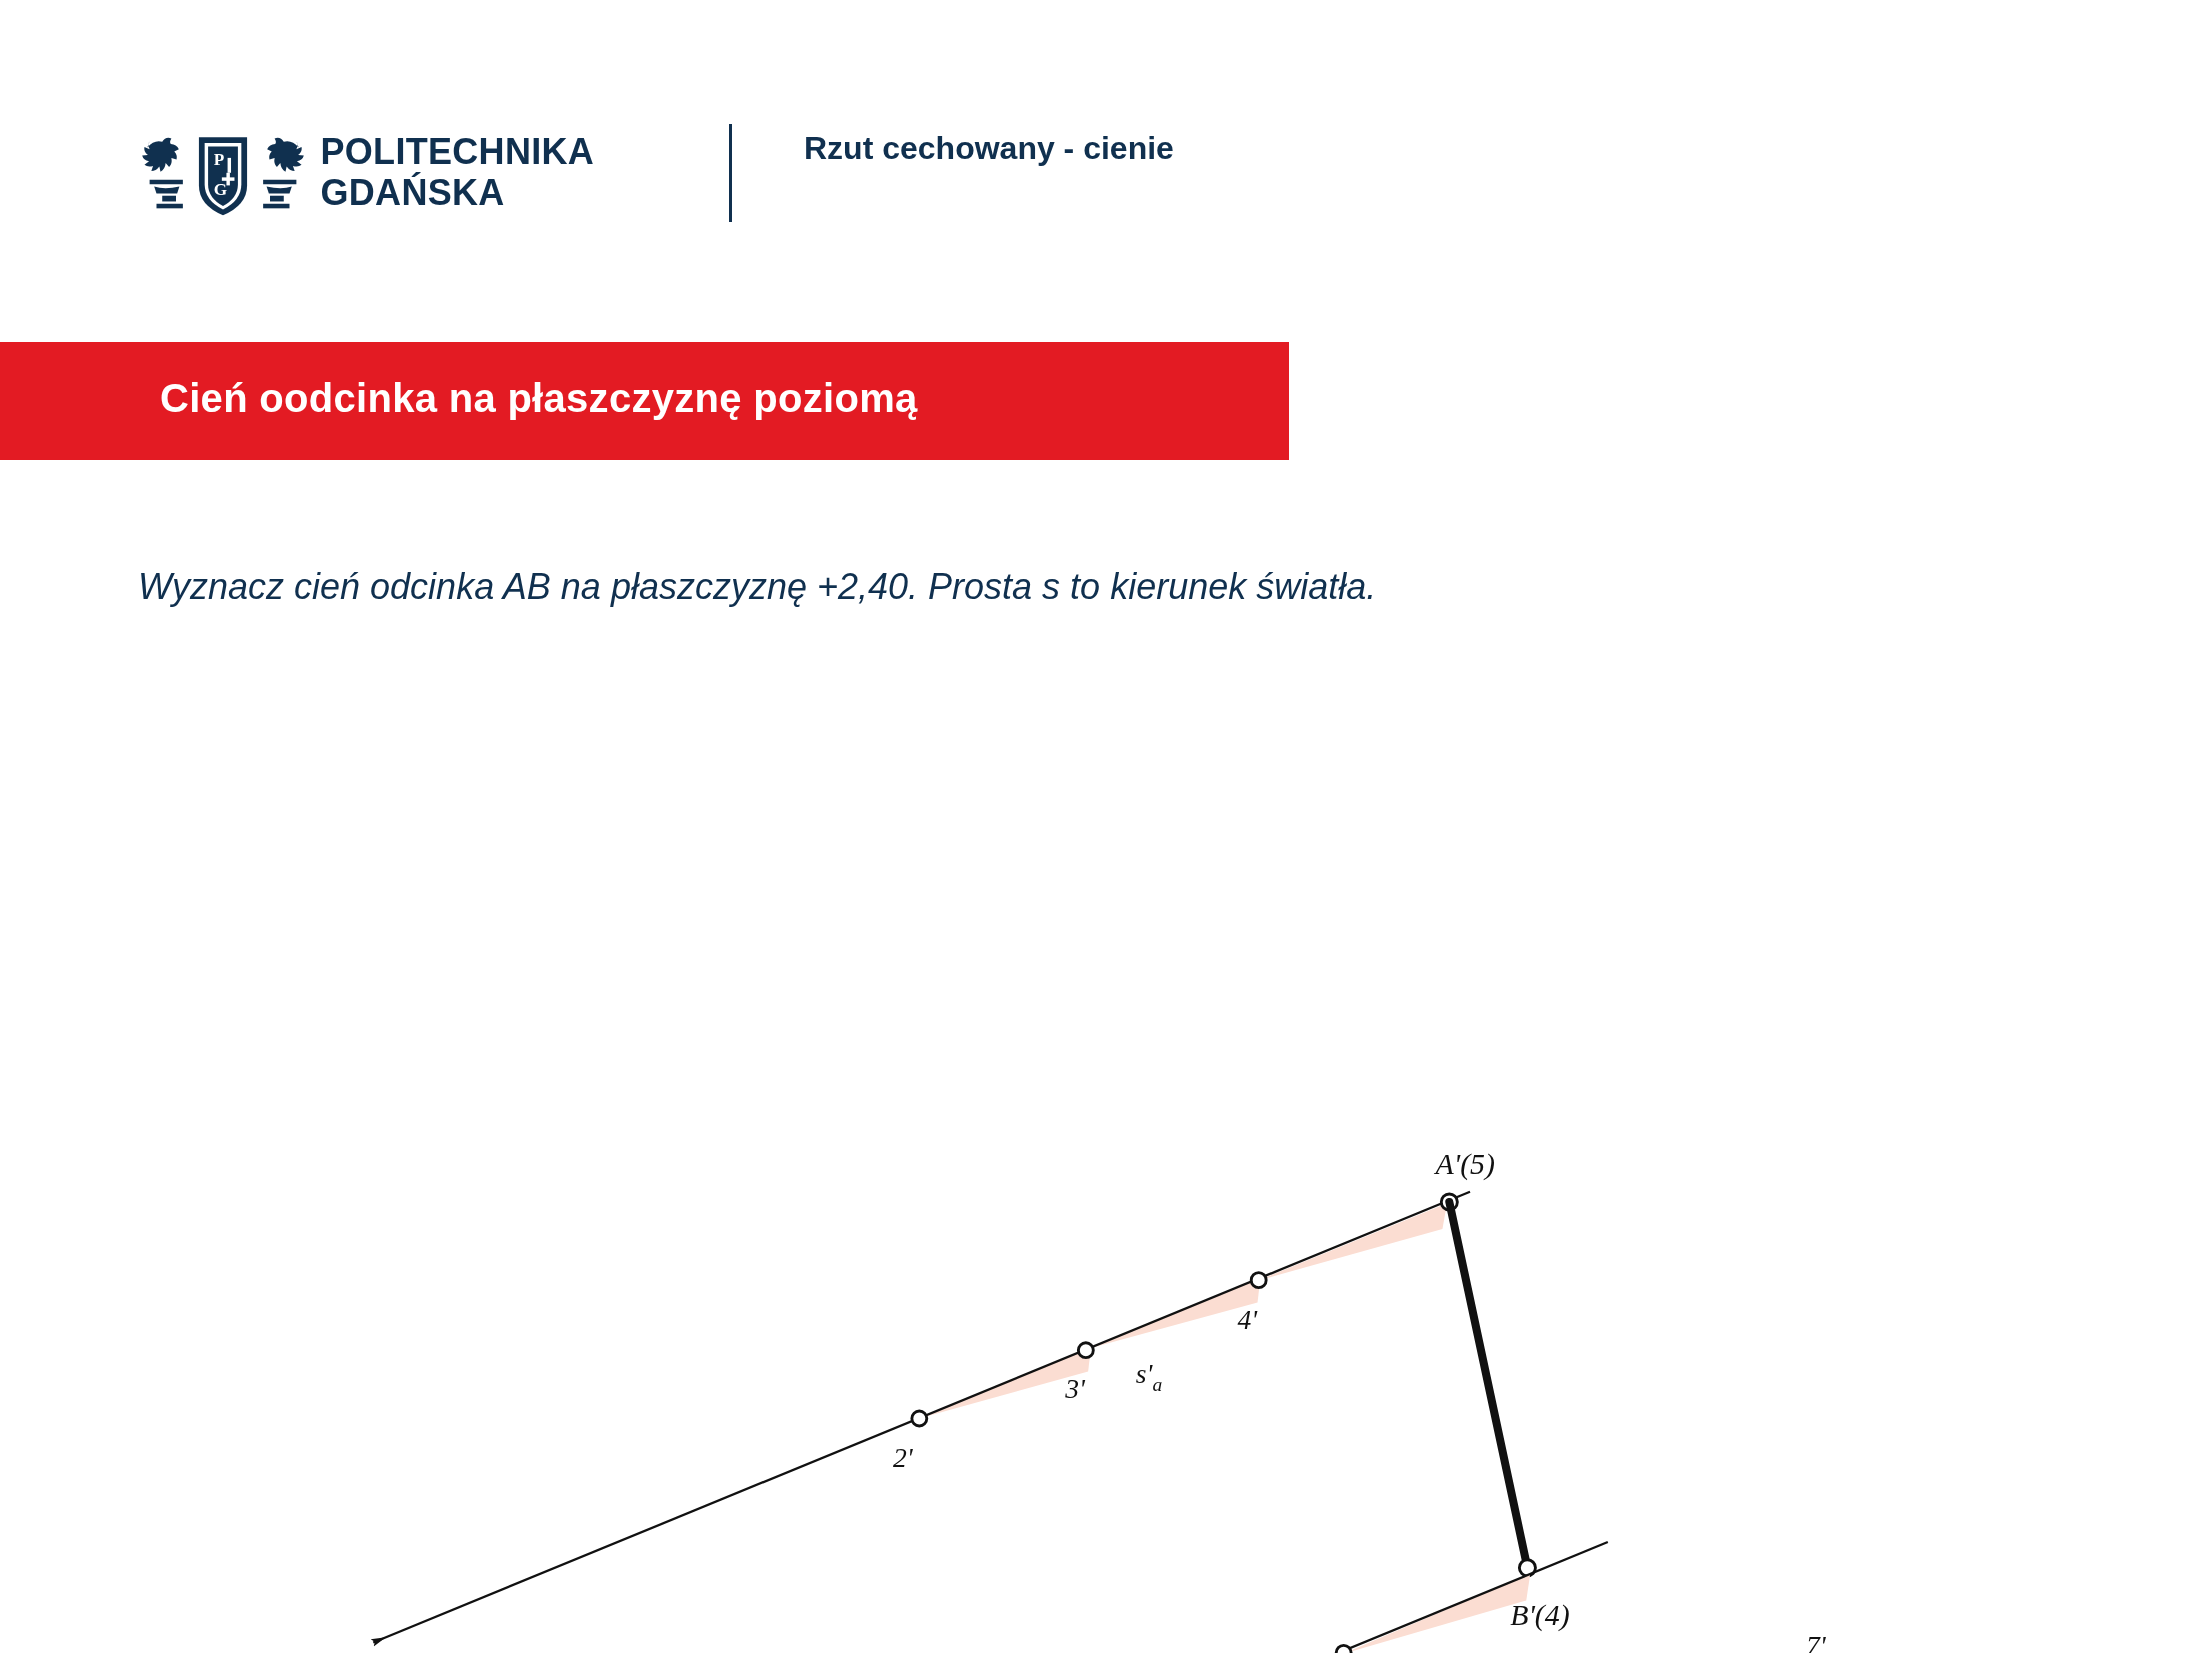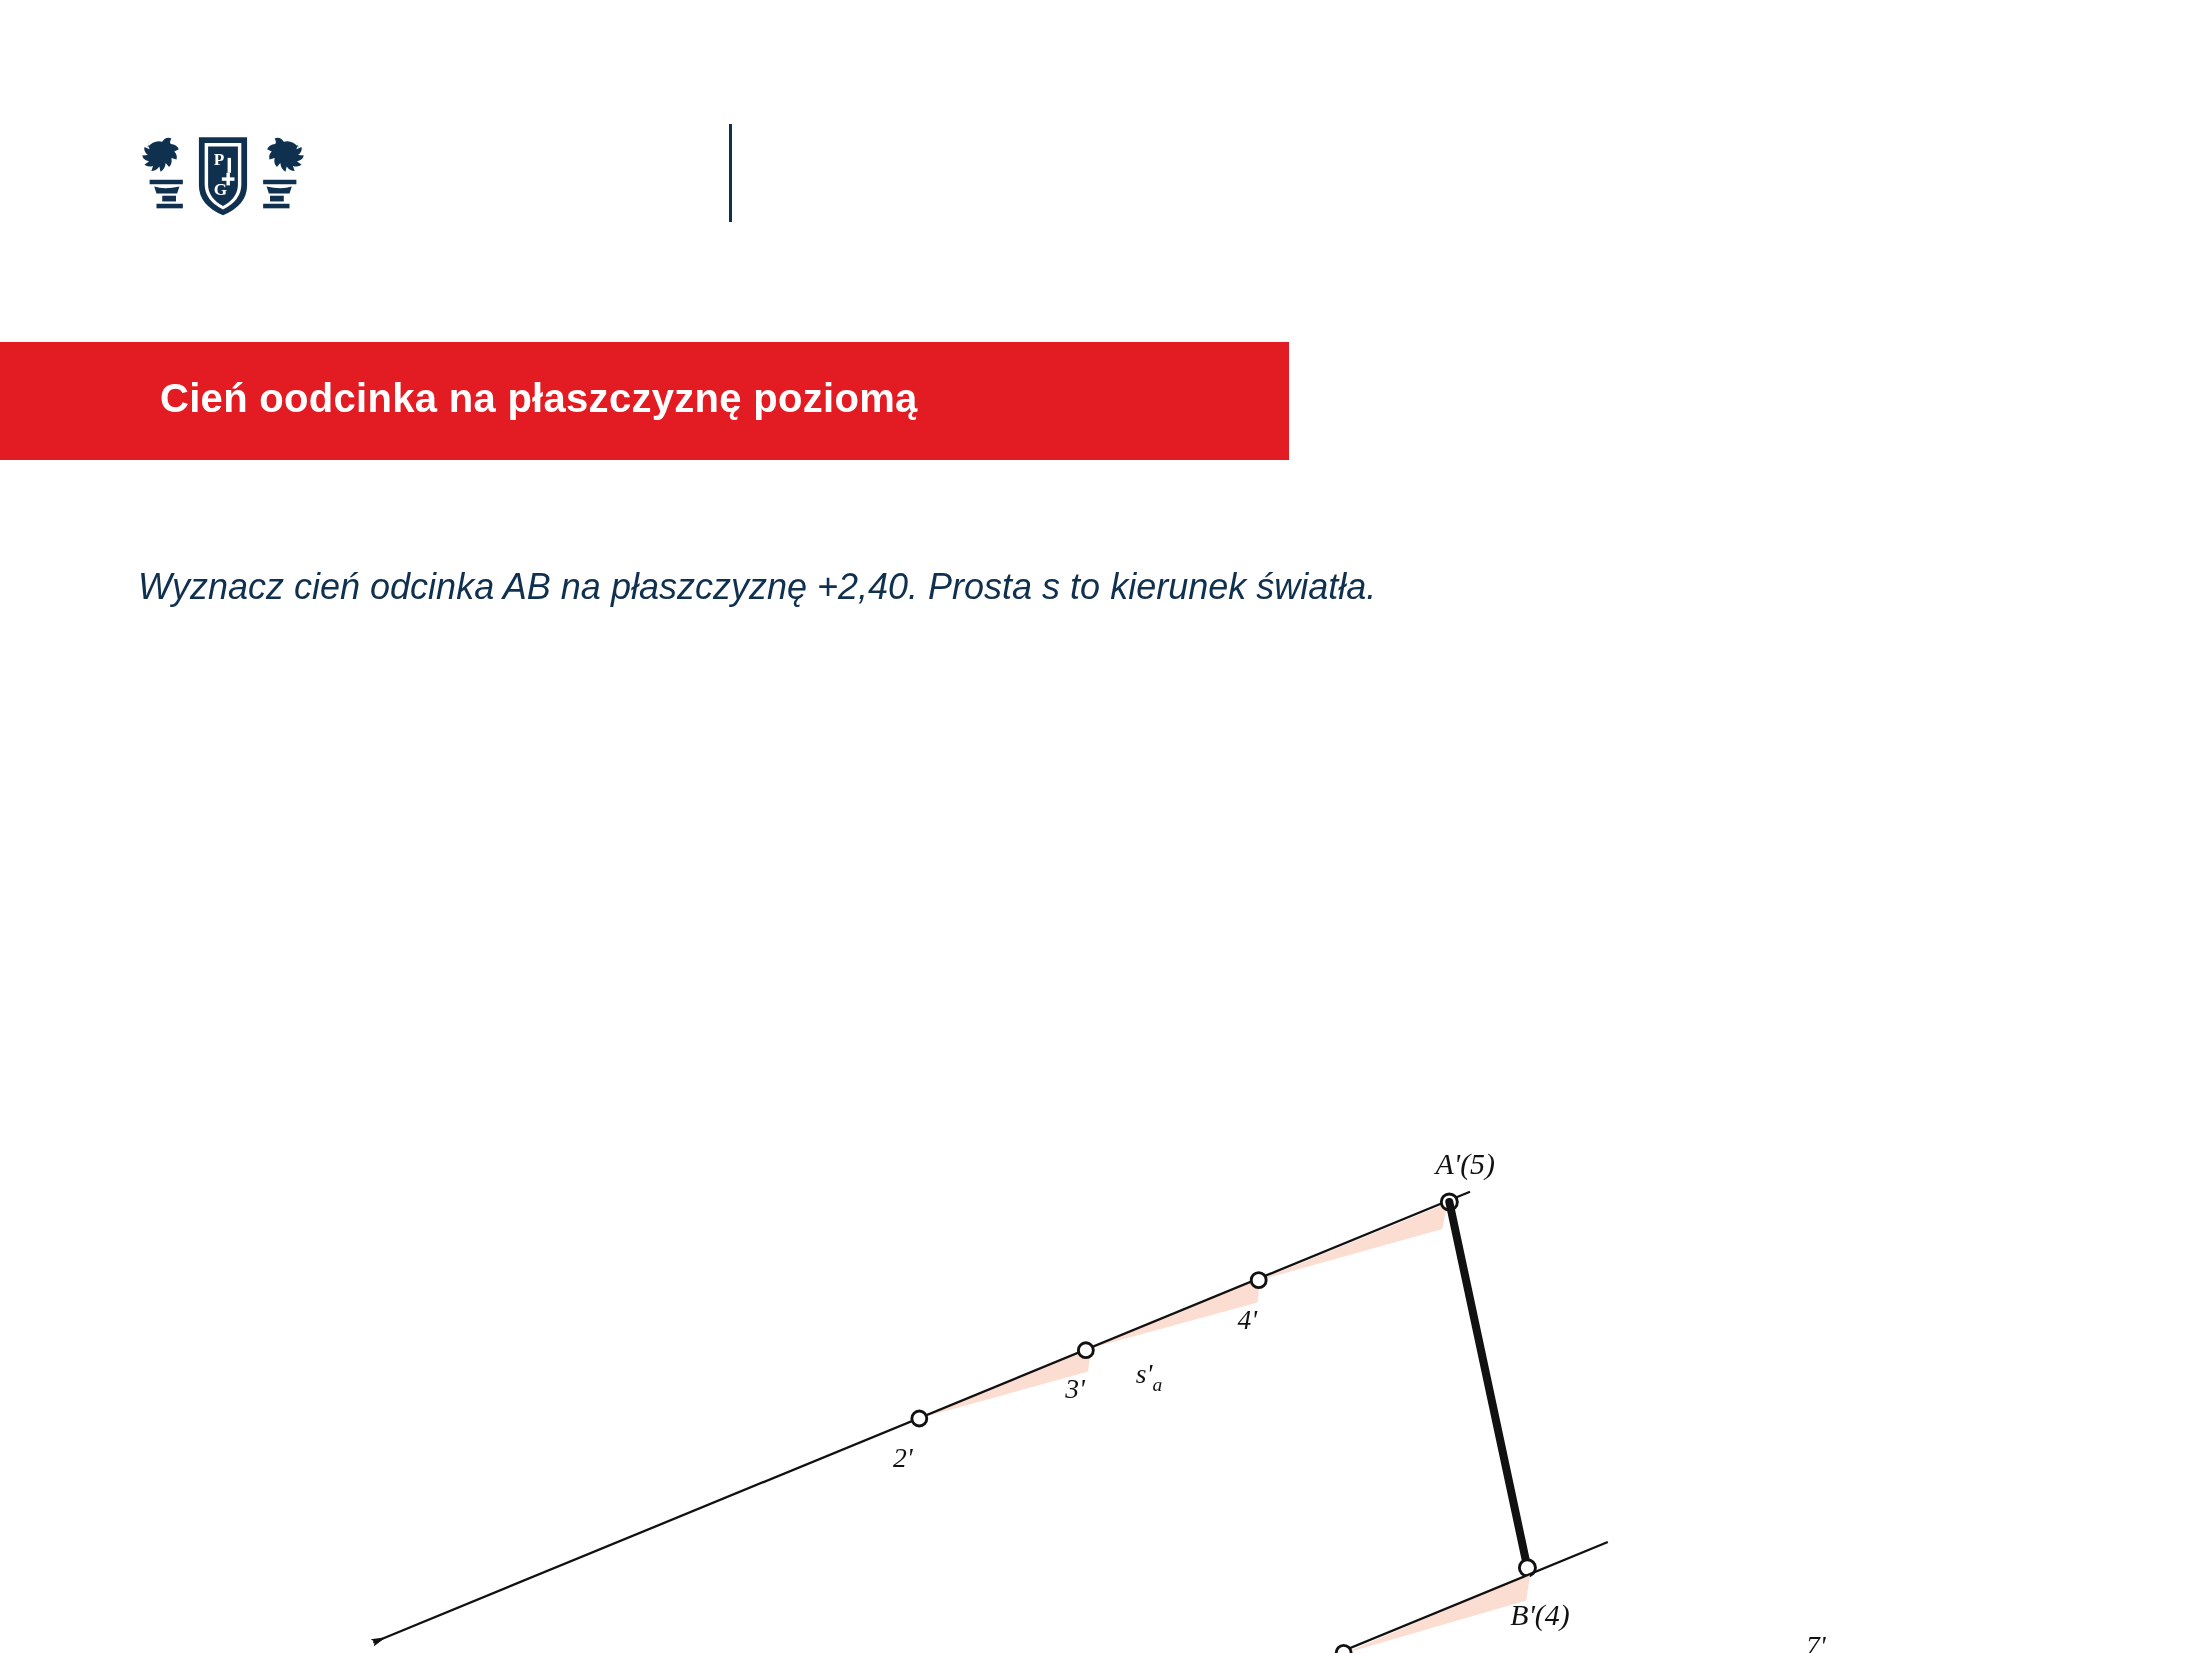--- a/index.html
+++ b/index.html
@@ -133,25 +133,30 @@
         <path d="M108 26 h84 v84 q0 34 -42 52 q-42 -18 -42 -52z" fill="#10304f"></path>
         <path d="M118 36 h64 v72 q0 28 -32 44 q-32 -16 -32 -44z" fill="#ffffff"></path>
         <path d="M124 42 h52 v66 q0 24 -26 38 q-26 -14 -26 -38z" fill="#10304f"></path>
         <text x="134" y="74" font-family="Liberation Serif, serif" font-size="30" font-weight="bold" fill="#ffffff">P</text>
         <text x="134" y="126" font-family="Liberation Serif, serif" font-size="30" font-weight="bold" fill="#ffffff">G</text>
         <rect x="158" y="62" width="6" height="26" fill="#ffffff"></rect>
         <rect x="148" y="96" width="22" height="6" fill="#ffffff"></rect>
         <rect x="156" y="88" width="6" height="22" fill="#ffffff"></rect>
       </svg>
     </div>
+    <div class="logo-text">
+      <div>POLITECHNIKA</div>
+      <div>GDAŃSKA</div>
+    </div>
   </div>
 
   <div class="header-divider"></div>
 
   <div class="header-title">
+    <div>Rzut cechowany - cienie</div>
   </div>
 </div>
 
 <div class="banner"></div>
 <div class="banner-text">Cień oodcinka na płaszczyznę poziomą</div>
 
 <div class="task-text">Wyznacz cień odcinka AB na płaszczyznę +2,40. Prosta s to kierunek światła.</div>
 
 <div class="drawing">
   <svg width="2205" height="1005" viewBox="0 0 3840 1750" xmlns="http://www.w3.org/2000/svg">

